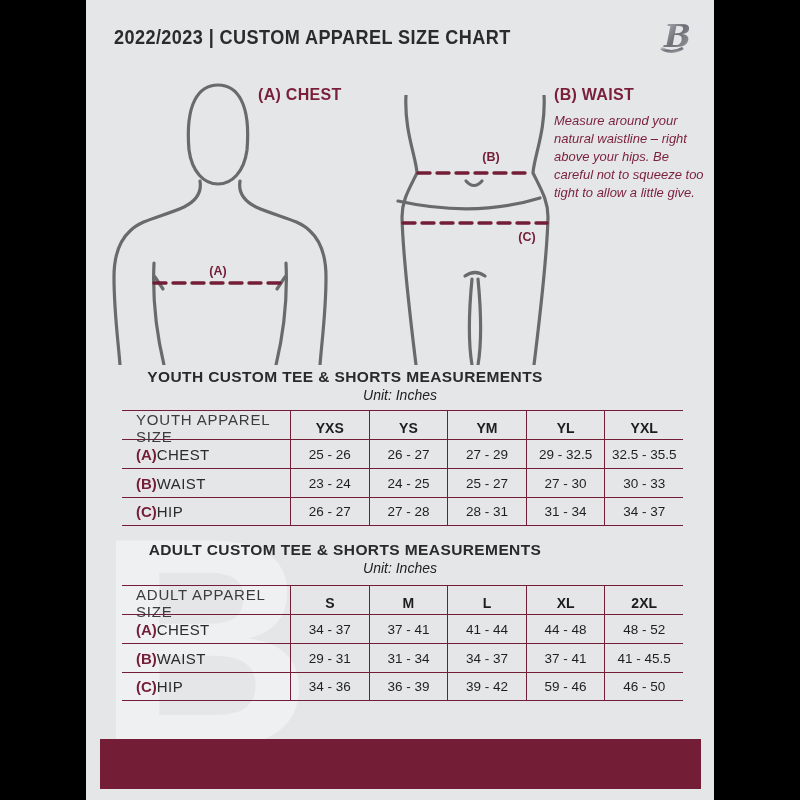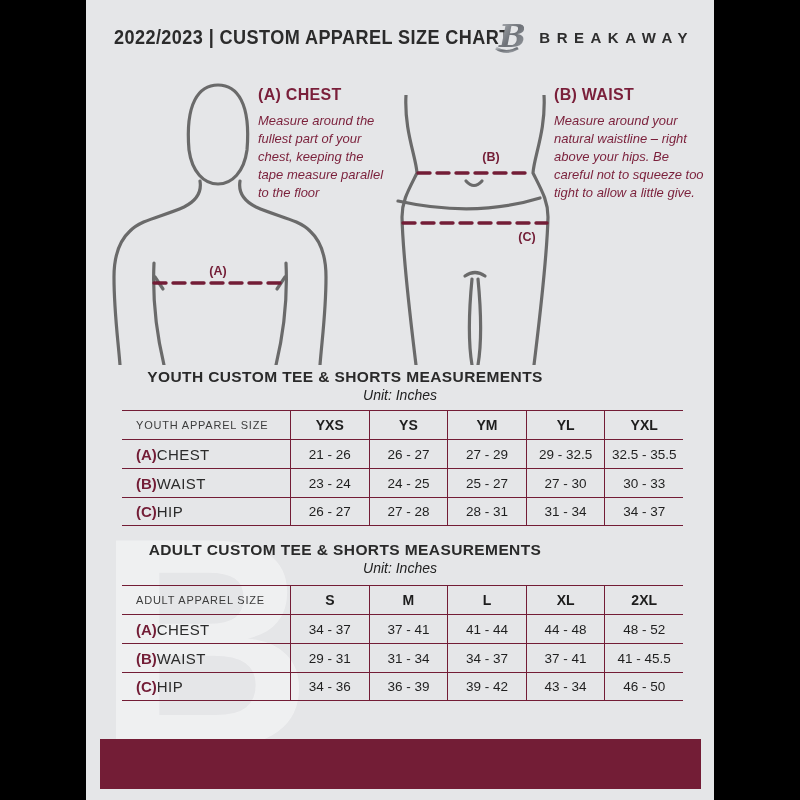--- a/index.html
+++ b/index.html
@@ -57,21 +57,21 @@
   
   .size-table{position:absolute;left:36px;width:561px;z-index:1;}
   .size-table.youth{top:410px;}
   .size-table.adult{top:585px;}
   .t-row{display:grid;grid-template-columns:168px repeat(5,1fr);height:29px;
     border-top:1.5px solid var(--maroon);}
   .size-table .t-row:last-child{border-bottom:1.5px solid var(--maroon);}
   .c{display:flex;align-items:center;justify-content:center;color:#1f1f1f;font-size:13.5px;}
   .c.col{border-left:1.5px solid var(--maroon);}
   .c.first{justify-content:flex-start;padding-left:14px;}
-  .t-head .c.first{font-size:11px;color:#3c3c3c;letter-spacing:.8px;text-transform:uppercase;}
+  .t-head .c.first{font-size:15px;color:#3c3c3c;letter-spacing:.8px;text-transform:uppercase;}
   .t-head .c.col{font-weight:700;font-size:14px;color:#1d1d1d;}
   .c.first.label{font-size:15px;color:#2b2b2b;}
   .pfx{font-weight:700;color:var(--maroon);}
   .lbl{letter-spacing:.4px;}
 
   .footer-bar{position:absolute;left:14px;top:739px;width:601px;height:50px;
     background:var(--maroon);z-index:3;}
 </style>
 </head>
 <body>
@@ -89,21 +89,20 @@
         <defs>
           <linearGradient id="lg" x1="0" y1="0" x2="1" y2="1">
             <stop offset="0" stop-color="#babdc1"></stop>
             <stop offset="0.5" stop-color="#6d7177"></stop>
             <stop offset="1" stop-color="#9ea2a7"></stop>
           </linearGradient>
         </defs>
         <text x="6" y="29" font-size="32" font-weight="bold" font-style="italic" font-family="'DejaVu Serif',serif" fill="url(#lg)">B</text>
         <path d="M3 30 Q 13 37 25 30" stroke="url(#lg)" stroke-width="3" fill="none"></path>
       </svg>
-      <span class="brand-name">BREAKAWAY</span>
     </div>
 
     <svg class="fig fig-torso" width="220" height="290" viewBox="0 0 220 290">
       <path d="M 79 75 C 75 28 89 10 108 10 C 127 10 141 28 137 75 C 134 97 122 109 108 109 C 94 109 82 97 79 75"></path>
       <path d="M 90 106 C 92 118 86 126 74 132 C 52 142 32 144 20 156 C 8 167 4 182 4 202 C 4 237 8 264 10 290"></path>
       <path d="M 130 106 C 128 118 134 126 146 132 C 168 142 188 144 200 156 C 212 167 216 182 216 202 C 216 237 212 264 210 290"></path>
       <path d="M 44 188 C 42 230 48 265 54 290"></path>
       <path d="M 45 202 L 53 214"></path>
       <path d="M 176 188 C 178 230 172 265 166 290"></path>
       <path d="M 175 202 L 167 214"></path>
@@ -120,21 +119,20 @@
       <path d="M 82 184 C 79 215 78 246 82 270"></path>
       <path d="M 88 184 C 91 215 92 246 88 270"></path>
       <path class="dash" d="M 28 78 L 142 78"></path>
       <text x="101" y="66" text-anchor="middle">(B)</text>
       <path class="dash" d="M 13 128 L 157 128"></path>
       <text x="137" y="146" text-anchor="middle">(C)</text>
     </svg>
 
     <div class="guide-block chest">
       <div class="guide-title">(A) CHEST</div>
-      <div class="guide-body">Measure around the fullest part of your chest, keeping the tape measure parallel to the floor</div>
     </div>
     <div class="guide-block waist">
       <div class="guide-title">(B) WAIST</div>
       <div class="guide-body">Measure around your natural waistline – right above your hips. Be careful not to squeeze too tight to allow a little give.</div>
     </div>
 
     <div class="tbl-title youth">YOUTH CUSTOM TEE &amp; SHORTS MEASUREMENTS</div>
     <div class="tbl-unit youth">Unit: Inches</div>
     <div class="size-table youth">
       <div class="t-row t-head">
@@ -143,21 +141,21 @@
         <div class="c col">YS</div>
         <div class="c col">YM</div>
         <div class="c col">YL</div>
         <div class="c col">YXL</div>
       </div>
       <div class="t-row">
         <div class="c first label">
           <span class="pfx">(A)</span>
           <span class="lbl">CHEST</span>
         </div>
-        <div class="c col">21 - 26</div>
+        <div class="c col">25 - 26</div>
         <div class="c col">26 - 27</div>
         <div class="c col">27 - 29</div>
         <div class="c col">29 - 32.5</div>
         <div class="c col">32.5 - 35.5</div>
       </div>
       <div class="t-row">
         <div class="c first label">
           <span class="pfx">(B)</span>
           <span class="lbl">WAIST</span>
         </div>
@@ -214,21 +212,21 @@
         <div class="c col">41 - 45.5</div>
       </div>
       <div class="t-row">
         <div class="c first label">
           <span class="pfx">(C)</span>
           <span class="lbl">HIP</span>
         </div>
         <div class="c col">34 - 36</div>
         <div class="c col">36 - 39</div>
         <div class="c col">39 - 42</div>
-        <div class="c col">43 - 34</div>
+        <div class="c col">59 - 46</div>
         <div class="c col">46 - 50</div>
       </div>
     </div>
 
     <div class="footer-bar"></div>
   </div>
 
   <div class="side-bar right"></div>
 </div>
 

